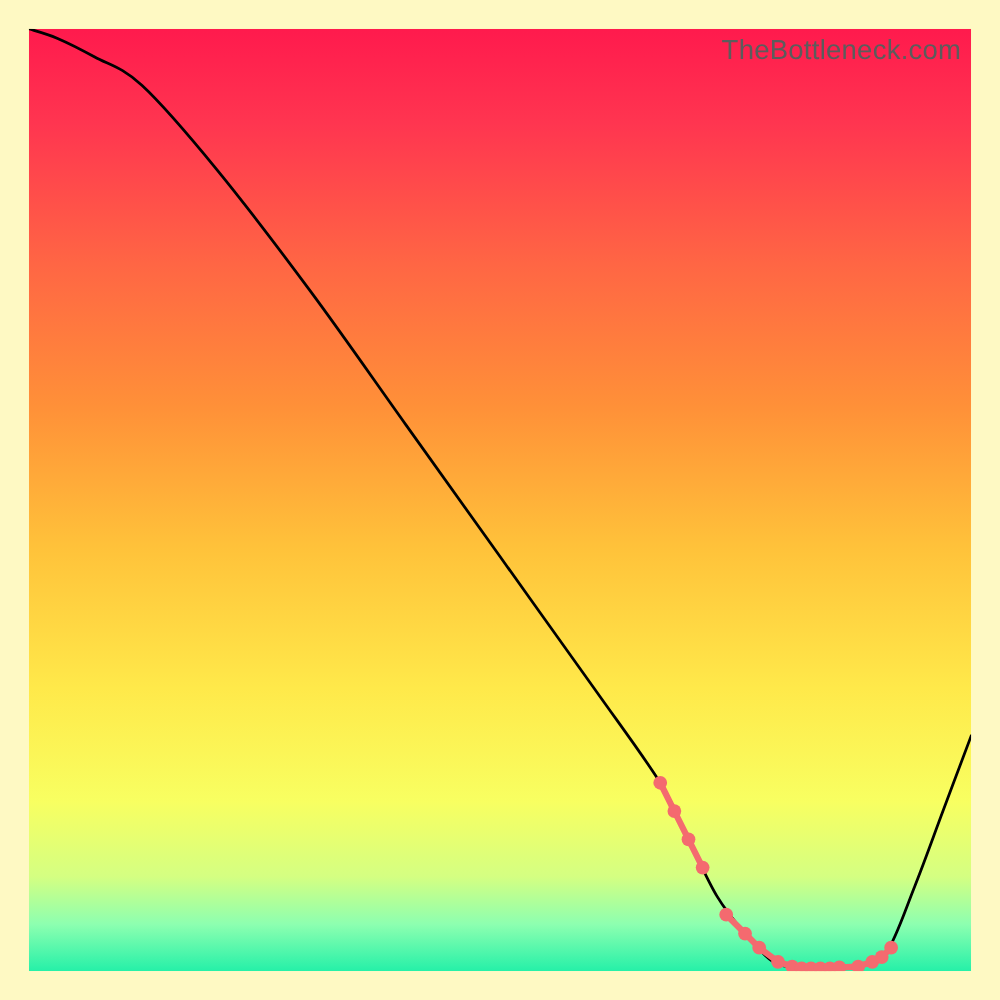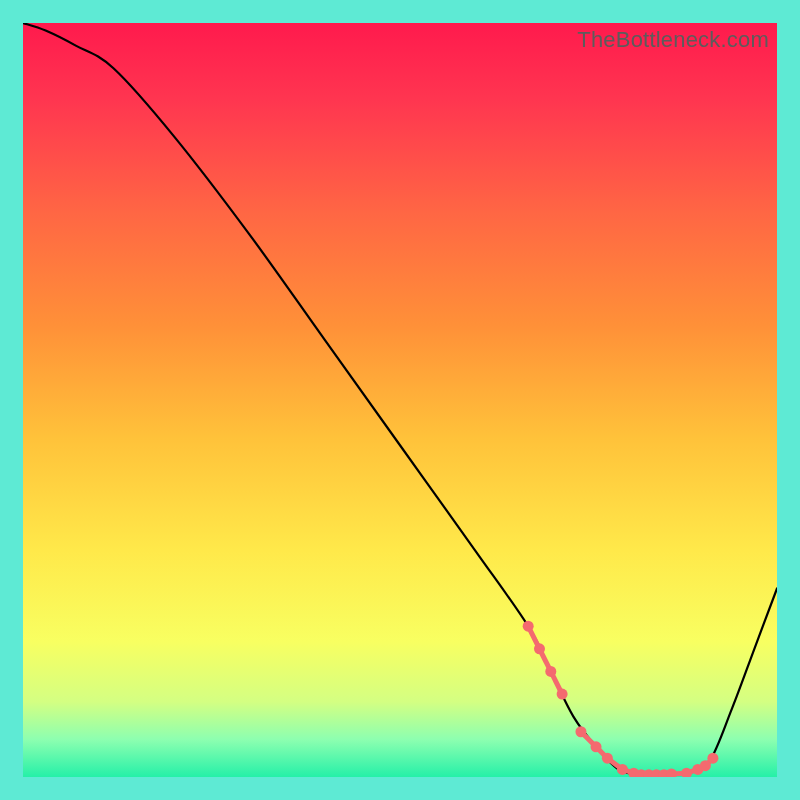--- a/index.html
+++ b/index.html
@@ -8,21 +8,21 @@
     width: 800px;
     height: 800px;
     background: #000;
     overflow: hidden;
     font-family: Arial, Helvetica, sans-serif;
   }
   .frame {
     position: relative;
     width: 800px;
     height: 800px;
-    background: #5eead4;
+    background: #fef9c3;
   }
   .plot-area {
     position: absolute;
     left: 23px;
     top: 23px;
     width: 754px;
     height: 754px;
     overflow: hidden;
   }
   .bg-gradient {

